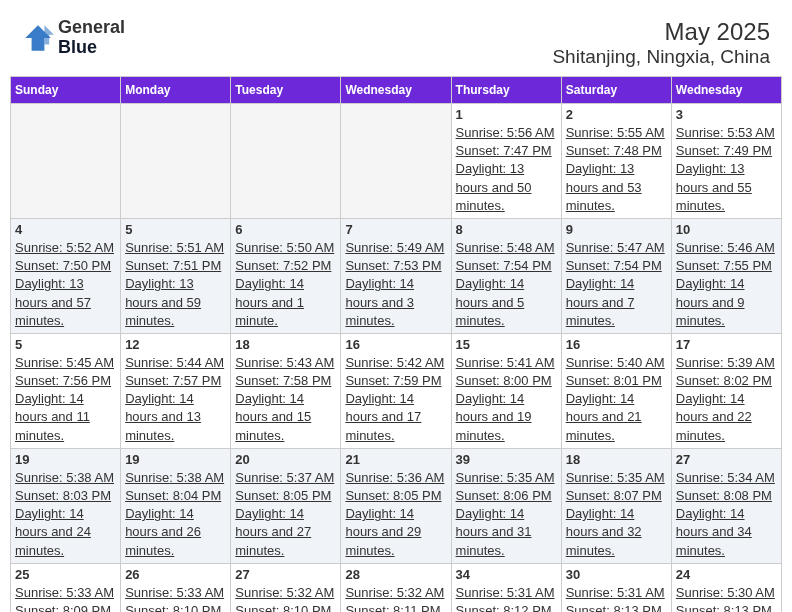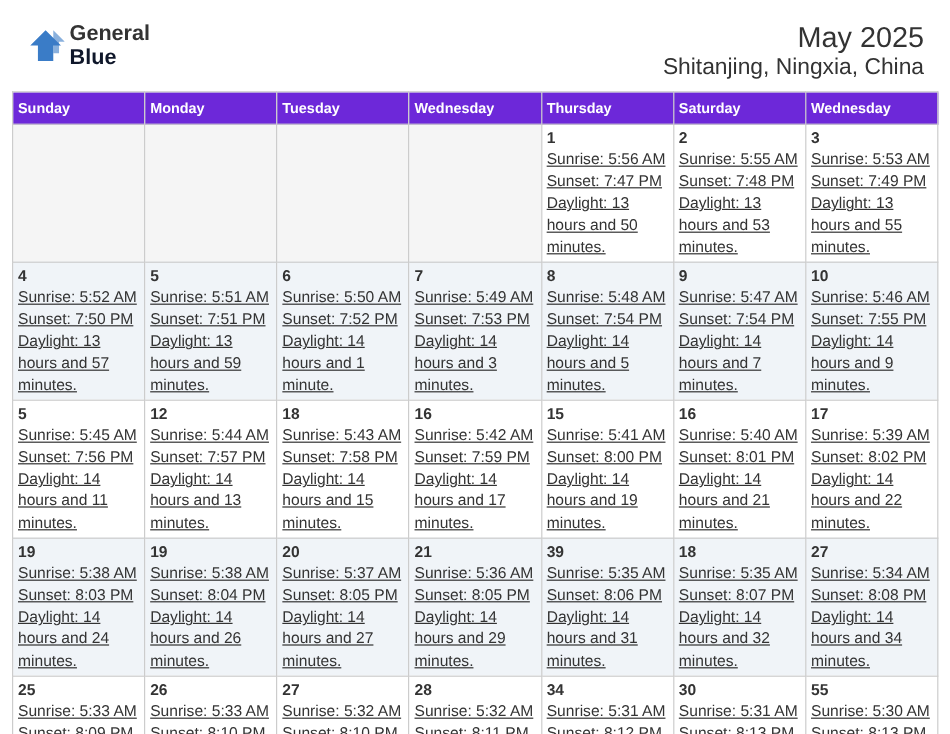--- a/index.html
+++ b/index.html
@@ -256,18 +256,18 @@
         </td>
         <td>
           <span class="day-num">34</span>
           <div class="day-info">Sunrise: 5:31 AM<br>Sunset: 8:12 PM<br>Daylight: 14 hours and 40 minutes.</div>
         </td>
         <td>
           <span class="day-num">30</span>
           <div class="day-info">Sunrise: 5:31 AM<br>Sunset: 8:13 PM<br>Daylight: 14 hours and 42 minutes.</div>
         </td>
         <td>
-          <span class="day-num">55</span>
+          <span class="day-num">24</span>
           <div class="day-info">Sunrise: 5:30 AM<br>Sunset: 8:13 PM<br>Daylight: 14 hours and 43 minutes.</div>
         </td>
       </tr>
     </tbody>
 </table>
 
 </body></html>

